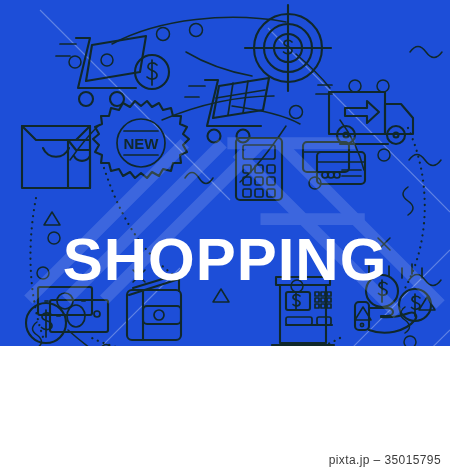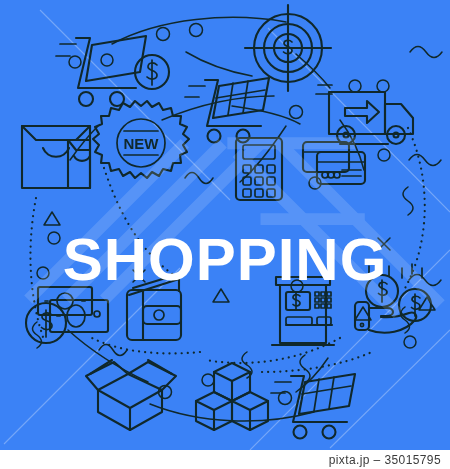--- a/index.html
+++ b/index.html
@@ -1,22 +1,22 @@
 <!DOCTYPE html>
 <html><head>
 <meta charset="utf-8">
 <style>
   html,body{margin:0;padding:0;background:#fff;}
   body{font-family:"Liberation Sans", sans-serif;}
   #stage{
     position:relative;width:450px;height:469px;overflow:hidden;background:#ffffff;
   }
   #art{
-    position:absolute;left:0;top:0;width:450px;height:450px;
-    background:#3b82f6;overflow:hidden;
+    position:absolute;left:0;top:0;width:450px;height:346px;
+    background:#1d4ed8;overflow:hidden;
   }
   #art svg{position:absolute;left:0;top:0;width:450px;height:450px;display:block;}
   .hl{stroke:#ffffff;stroke-opacity:.30;fill:none;stroke-width:1.1;}
   .ln{fill:none;stroke:#10282b;stroke-width:2.1;stroke-linecap:round;stroke-linejoin:round;}
   .ln-t{fill:none;stroke:#10282b;stroke-width:1.7;stroke-linecap:round;stroke-linejoin:round;}
   .dot{fill:none;stroke:#10282b;stroke-width:2.2;stroke-linecap:round;stroke-dasharray:0.1 6;}
   .thin{fill:none;stroke:#10282b;stroke-width:1.5;stroke-linecap:round;stroke-linejoin:round;}
   #wordmark{
     position:absolute;left:0;right:0;top:201px;height:62px;
     display:flex;align-items:center;justify-content:center;

